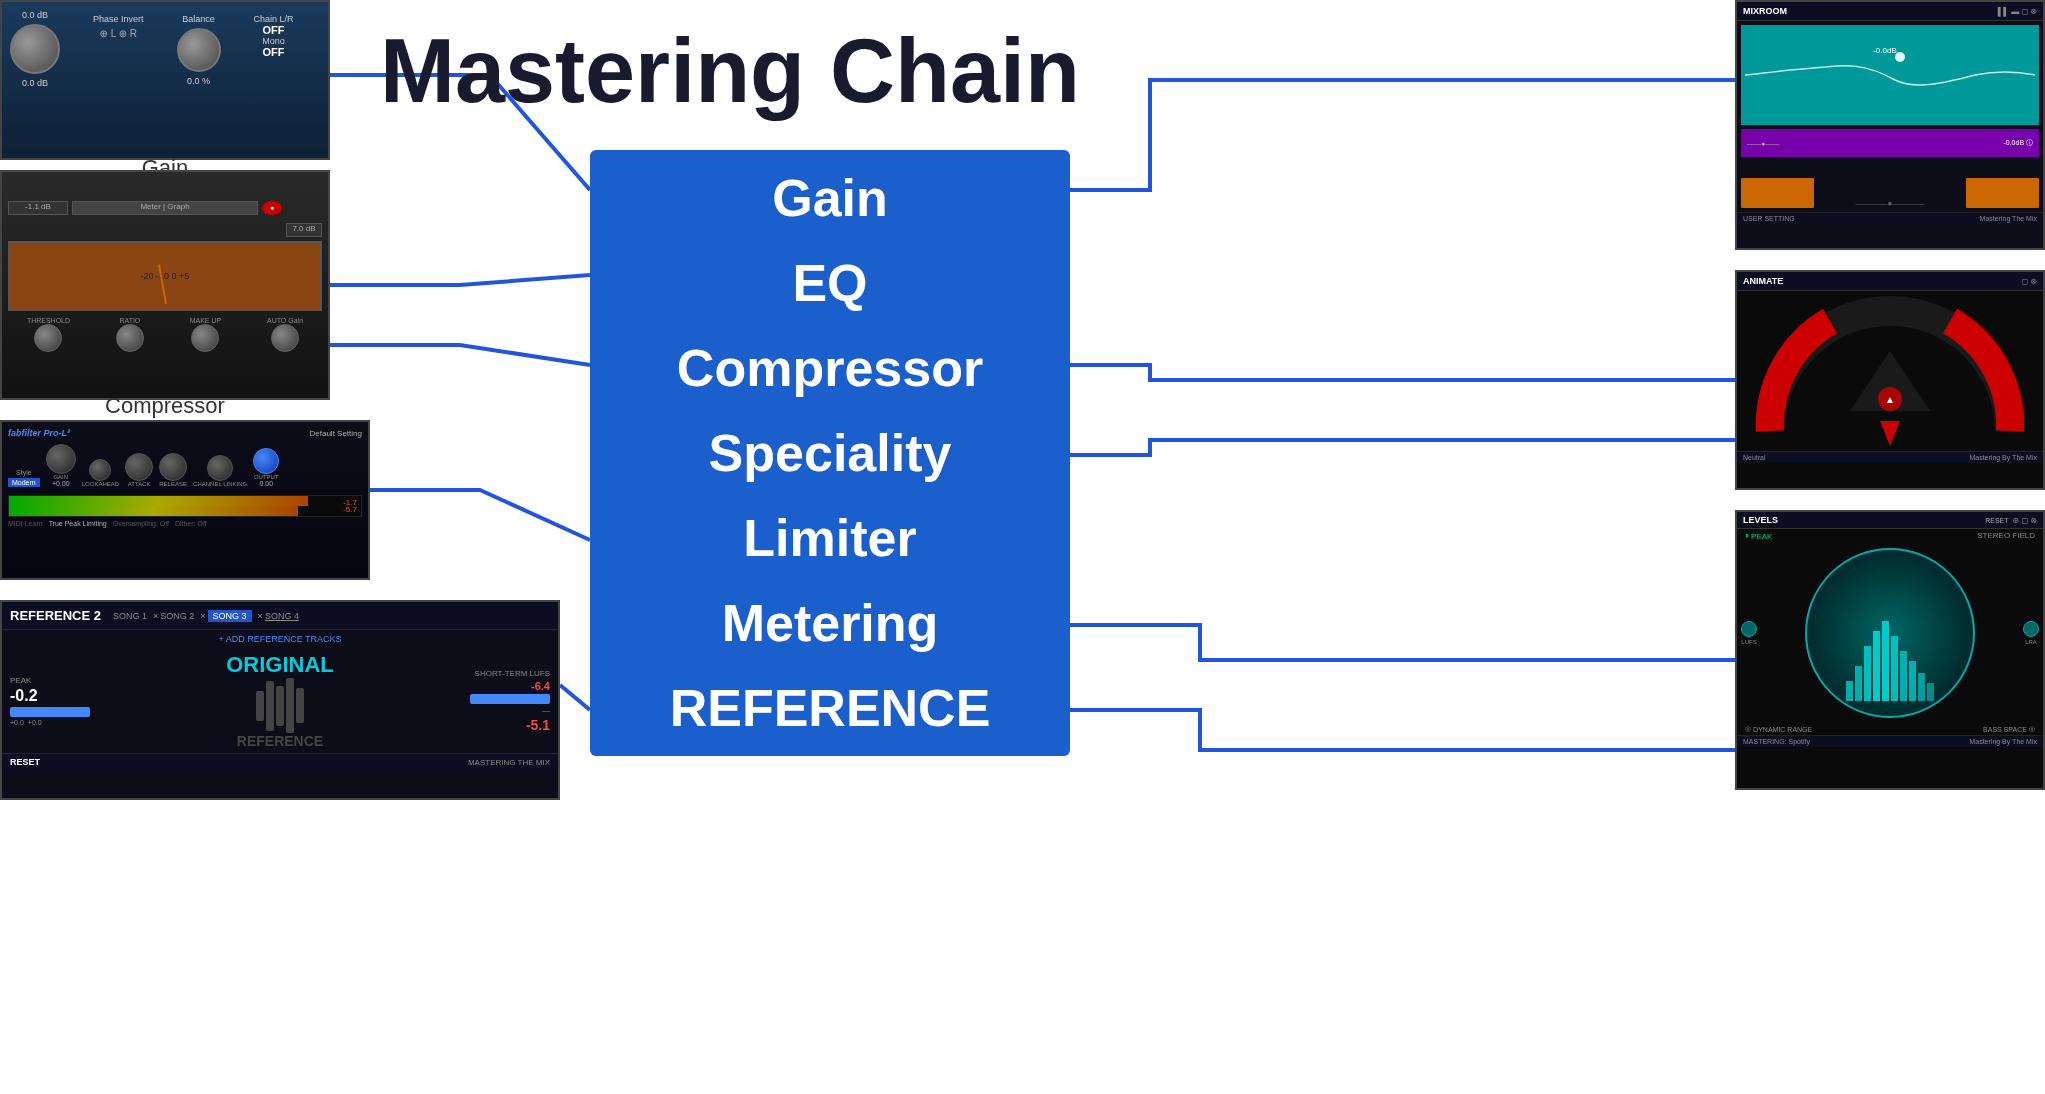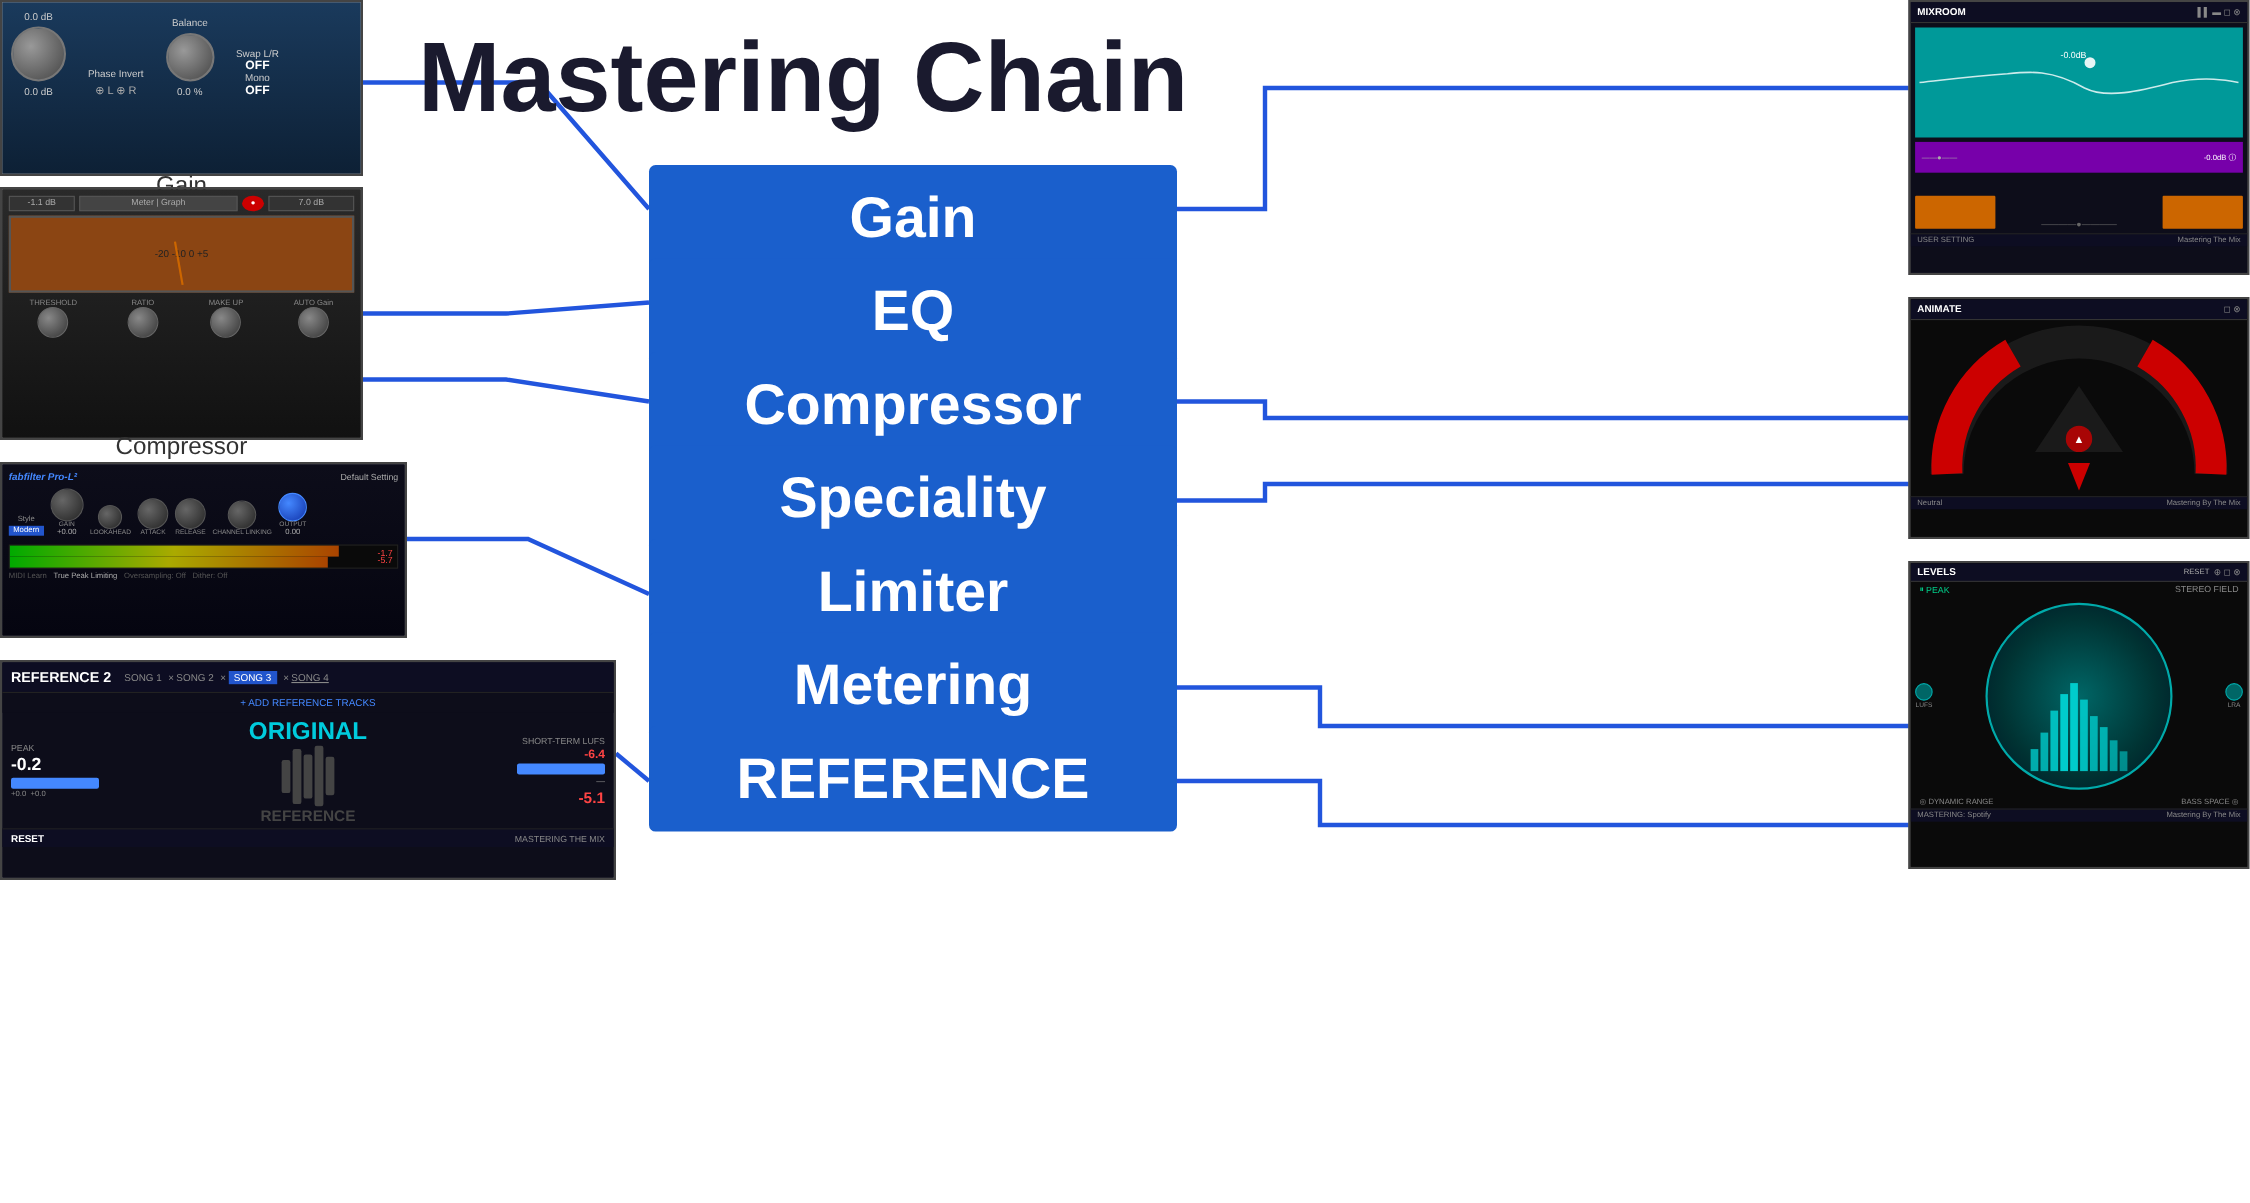--- a/index.html
+++ b/index.html
@@ -129,22 +129,22 @@
 
     
     .gain-interior {
       width: 100%;
       height: 100%;
       position: relative;
       padding: 8px;
     }
     .gain-row {
       display: flex;
-      align-items: flex-end;
-      gap: 20px;
+      align-items: flex-start;
+      gap: 33px;
     }
     .gain-section {
       display: flex;
       flex-direction: column;
       align-items: center;
       color: white;
       font-size: 10px;
     }
     .knob-circle {
       width: 36px;
@@ -226,38 +226,38 @@
       <div class="gain-section" style="margin-top:4px;">
         <span class="gain-label-text">Phase Invert</span>
         <div style="color:#aaa; font-size:10px; margin-top:4px;">⊕ L  ⊕ R</div>
       </div>
       <div class="gain-section" style="margin-top:4px;">
         <span class="gain-label-text">Balance</span>
         <div class="knob-circle" style="width:44px;height:44px;"></div>
         <span class="gain-label-text">0.0 %</span>
       </div>
       <div class="gain-section" style="margin-top:4px;">
-        <span class="gain-label-text">Swap L/R</span>
+        <span class="gain-label-text">Chain L/R</span>
         <span class="gain-value">OFF</span>
         <span class="gain-label-text">Mono</span>
         <span class="gain-value">OFF</span>
       </div>
     </div>
   </div>
 </div>
 <div class="plugin-label" style="top:155px; left:0px; width:330px;">Gain</div>
 
 <div class="plugin-thumb plugin-thumb-comp">
   <div style="width:100%;height:100%;background:linear-gradient(180deg,#2a2a2a,#111);position:relative;padding:6px;">
 
     <div style="display:flex;gap:4px;margin-bottom:4px;align-items:center;">
       <div style="width:60px;height:14px;background:#333;border:1px solid #555;font-size:8px;color:#aaa;text-align:center;">-1.1 dB</div>
       <div style="flex:1;height:14px;background:#444;border:1px solid #555;font-size:8px;color:#aaa;text-align:center;">Meter | Graph</div>
       <div style="width:20px;height:14px;background:#cc0000;border-radius:50%;font-size:7px;color:white;text-align:center;line-height:14px;">●</div>
-      <div style="width:78px;height:14px;background:#333;border:1px solid #555;font-size:8px;color:#aaa;text-align:center;">7.0 dB</div>
+      <div style="width:36px;height:14px;background:#333;border:1px solid #555;font-size:8px;color:#aaa;text-align:center;margin-top:45px;">7.0 dB</div>
     </div>
 
     <div style="background:#8B4513;height:70px;border:2px solid #555;margin-bottom:6px;position:relative;display:flex;align-items:center;justify-content:center;">
       <div style="color:#222;font-size:9px;">-20  -10  0  +5</div>
 
       <div style="position:absolute;bottom:5px;left:50%;width:2px;height:40px;background:#cc6600;transform-origin:bottom;transform:rotate(-10deg);"></div>
     </div>
 
     <div style="display:flex;gap:8px;justify-content:space-around;">
       <div style="display:flex;flex-direction:column;align-items:center;">

